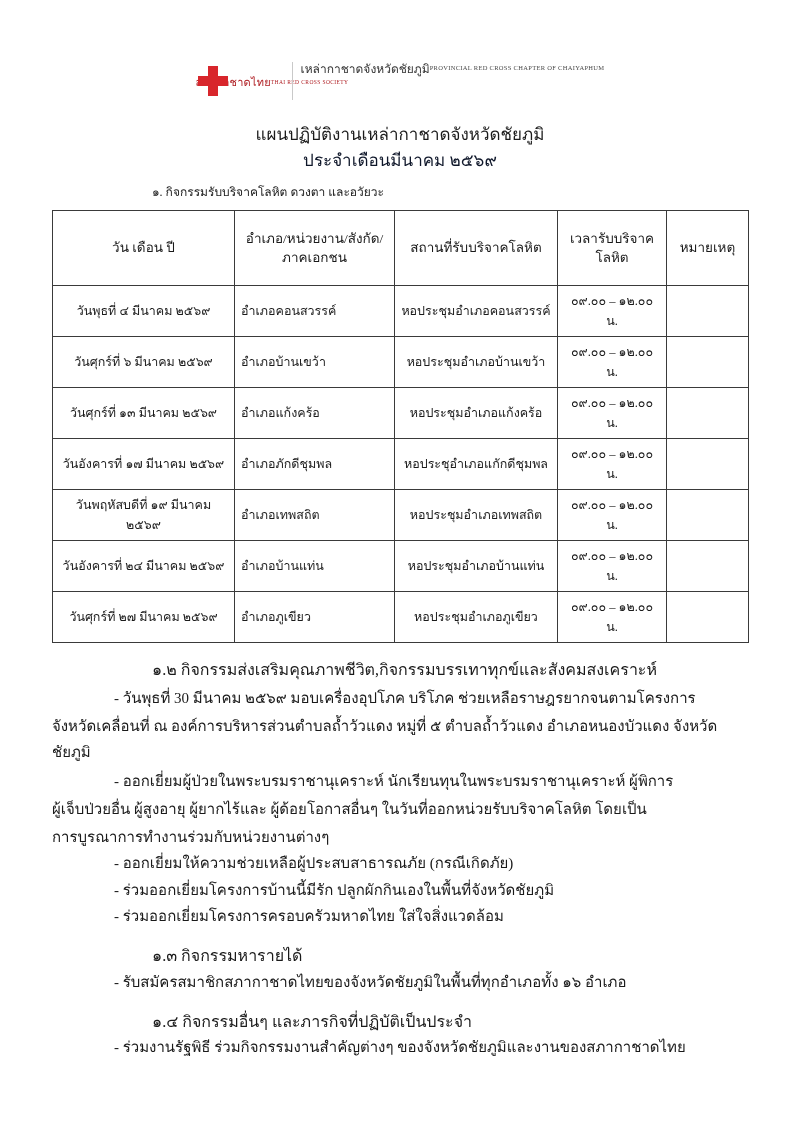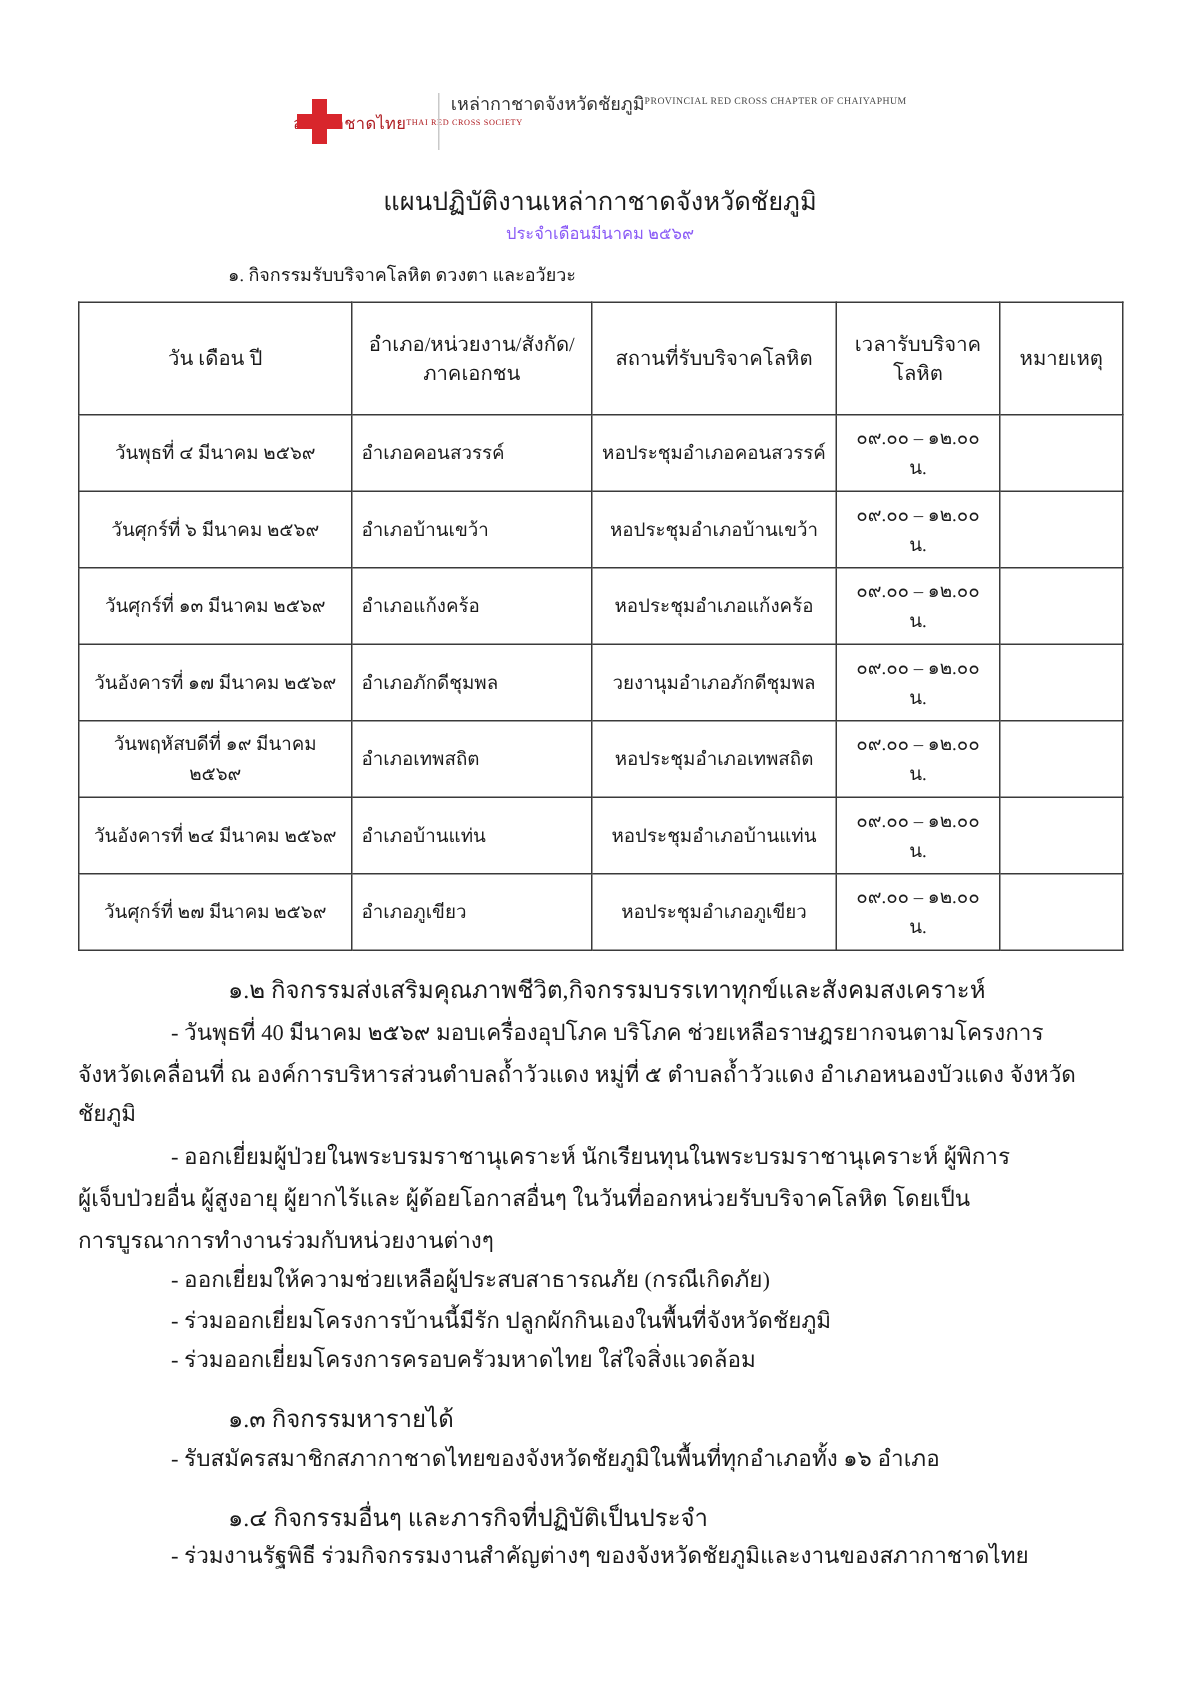--- a/index.html
+++ b/index.html
@@ -95,22 +95,22 @@
   
   .doc-title {
     text-align: center;
     font-size: 17px;
     color: #1b1b1b;
     margin-top: 22px;
     line-height: 1.5;
   }
   .doc-subtitle {
     text-align: center;
-    font-size: 11px;
-    color: #8b5cf6;
+    font-size: 17px;
+    color: #0f172a;
     line-height: 1.5;
   }
   .section-head {
     font-size: 12px;
     margin-top: 10px;
     margin-left: 100px;
     line-height: 1.6;
   }
 
   
@@ -227,21 +227,21 @@
       <tr>
         <td class="c-date">วันศุกร์ที่ ๑๓ มีนาคม ๒๕๖๙</td>
         <td class="c-office">อำเภอแก้งคร้อ</td>
         <td class="c-place">หอประชุมอำเภอแก้งคร้อ</td>
         <td class="c-time">๐๙.๐๐ – ๑๒.๐๐ น.</td>
         <td class="c-note"></td>
       </tr>
       <tr>
         <td class="c-date">วันอังคารที่ ๑๗ มีนาคม ๒๕๖๙</td>
         <td class="c-office">อำเภอภักดีชุมพล</td>
-        <td class="c-place">วยงานุมอำเภอภักดีชุมพล</td>
+        <td class="c-place">หอประชุอำเภอแกักดีชุมพล</td>
         <td class="c-time">๐๙.๐๐ – ๑๒.๐๐ น.</td>
         <td class="c-note"></td>
       </tr>
       <tr>
         <td class="c-date">วันพฤหัสบดีที่ ๑๙ มีนาคม ๒๕๖๙</td>
         <td class="c-office">อำเภอเทพสถิต</td>
         <td class="c-place">หอประชุมอำเภอเทพสถิต</td>
         <td class="c-time">๐๙.๐๐ – ๑๒.๐๐ น.</td>
         <td class="c-note"></td>
       </tr>
@@ -256,21 +256,21 @@
         <td class="c-date">วันศุกร์ที่ ๒๗ มีนาคม ๒๕๖๙</td>
         <td class="c-office">อำเภอภูเขียว</td>
         <td class="c-place">หอประชุมอำเภอภูเขียว</td>
         <td class="c-time">๐๙.๐๐ – ๑๒.๐๐ น.</td>
         <td class="c-note"></td>
       </tr>
     </tbody>
   </table>
 
   <div class="sub-head">๑.๒ กิจกรรมส่งเสริมคุณภาพชีวิต,กิจกรรมบรรเทาทุกข์และสังคมสงเคราะห์</div>
-  <div class="para indent">- วันพุธที่ 40 มีนาคม ๒๕๖๙ มอบเครื่องอุปโภค บริโภค ช่วยเหลือราษฎรยากจนตามโครงการ</div>
+  <div class="para indent">- วันพุธที่ 30 มีนาคม ๒๕๖๙ มอบเครื่องอุปโภค บริโภค ช่วยเหลือราษฎรยากจนตามโครงการ</div>
   <div class="para">จังหวัดเคลื่อนที่ ณ องค์การบริหารส่วนตำบลถ้ำวัวแดง หมู่ที่ ๕ ตำบลถ้ำวัวแดง อำเภอหนองบัวแดง จังหวัดชัยภูมิ</div>
   <div class="para indent">- ออกเยี่ยมผู้ป่วยในพระบรมราชานุเคราะห์ นักเรียนทุนในพระบรมราชานุเคราะห์ ผู้พิการ</div>
   <div class="para">ผู้เจ็บป่วยอื่น ผู้สูงอายุ ผู้ยากไร้และ ผู้ด้อยโอกาสอื่นๆ ในวันที่ออกหน่วยรับบริจาคโลหิต โดยเป็น</div>
   <div class="para">การบูรณาการทำงานร่วมกับหน่วยงานต่างๆ</div>
   <div class="bullet-line">- ออกเยี่ยมให้ความช่วยเหลือผู้ประสบสาธารณภัย (กรณีเกิดภัย)</div>
   <div class="bullet-line">- ร่วมออกเยี่ยมโครงการบ้านนี้มีรัก ปลูกผักกินเองในพื้นที่จังหวัดชัยภูมิ</div>
   <div class="bullet-line">- ร่วมออกเยี่ยมโครงการครอบครัวมหาดไทย ใส่ใจสิ่งแวดล้อม</div>
 
   <div class="sub-head">๑.๓ กิจกรรมหารายได้</div>
   <div class="bullet-line">- รับสมัครสมาชิกสภากาชาดไทยของจังหวัดชัยภูมิในพื้นที่ทุกอำเภอทั้ง ๑๖ อำเภอ</div>

